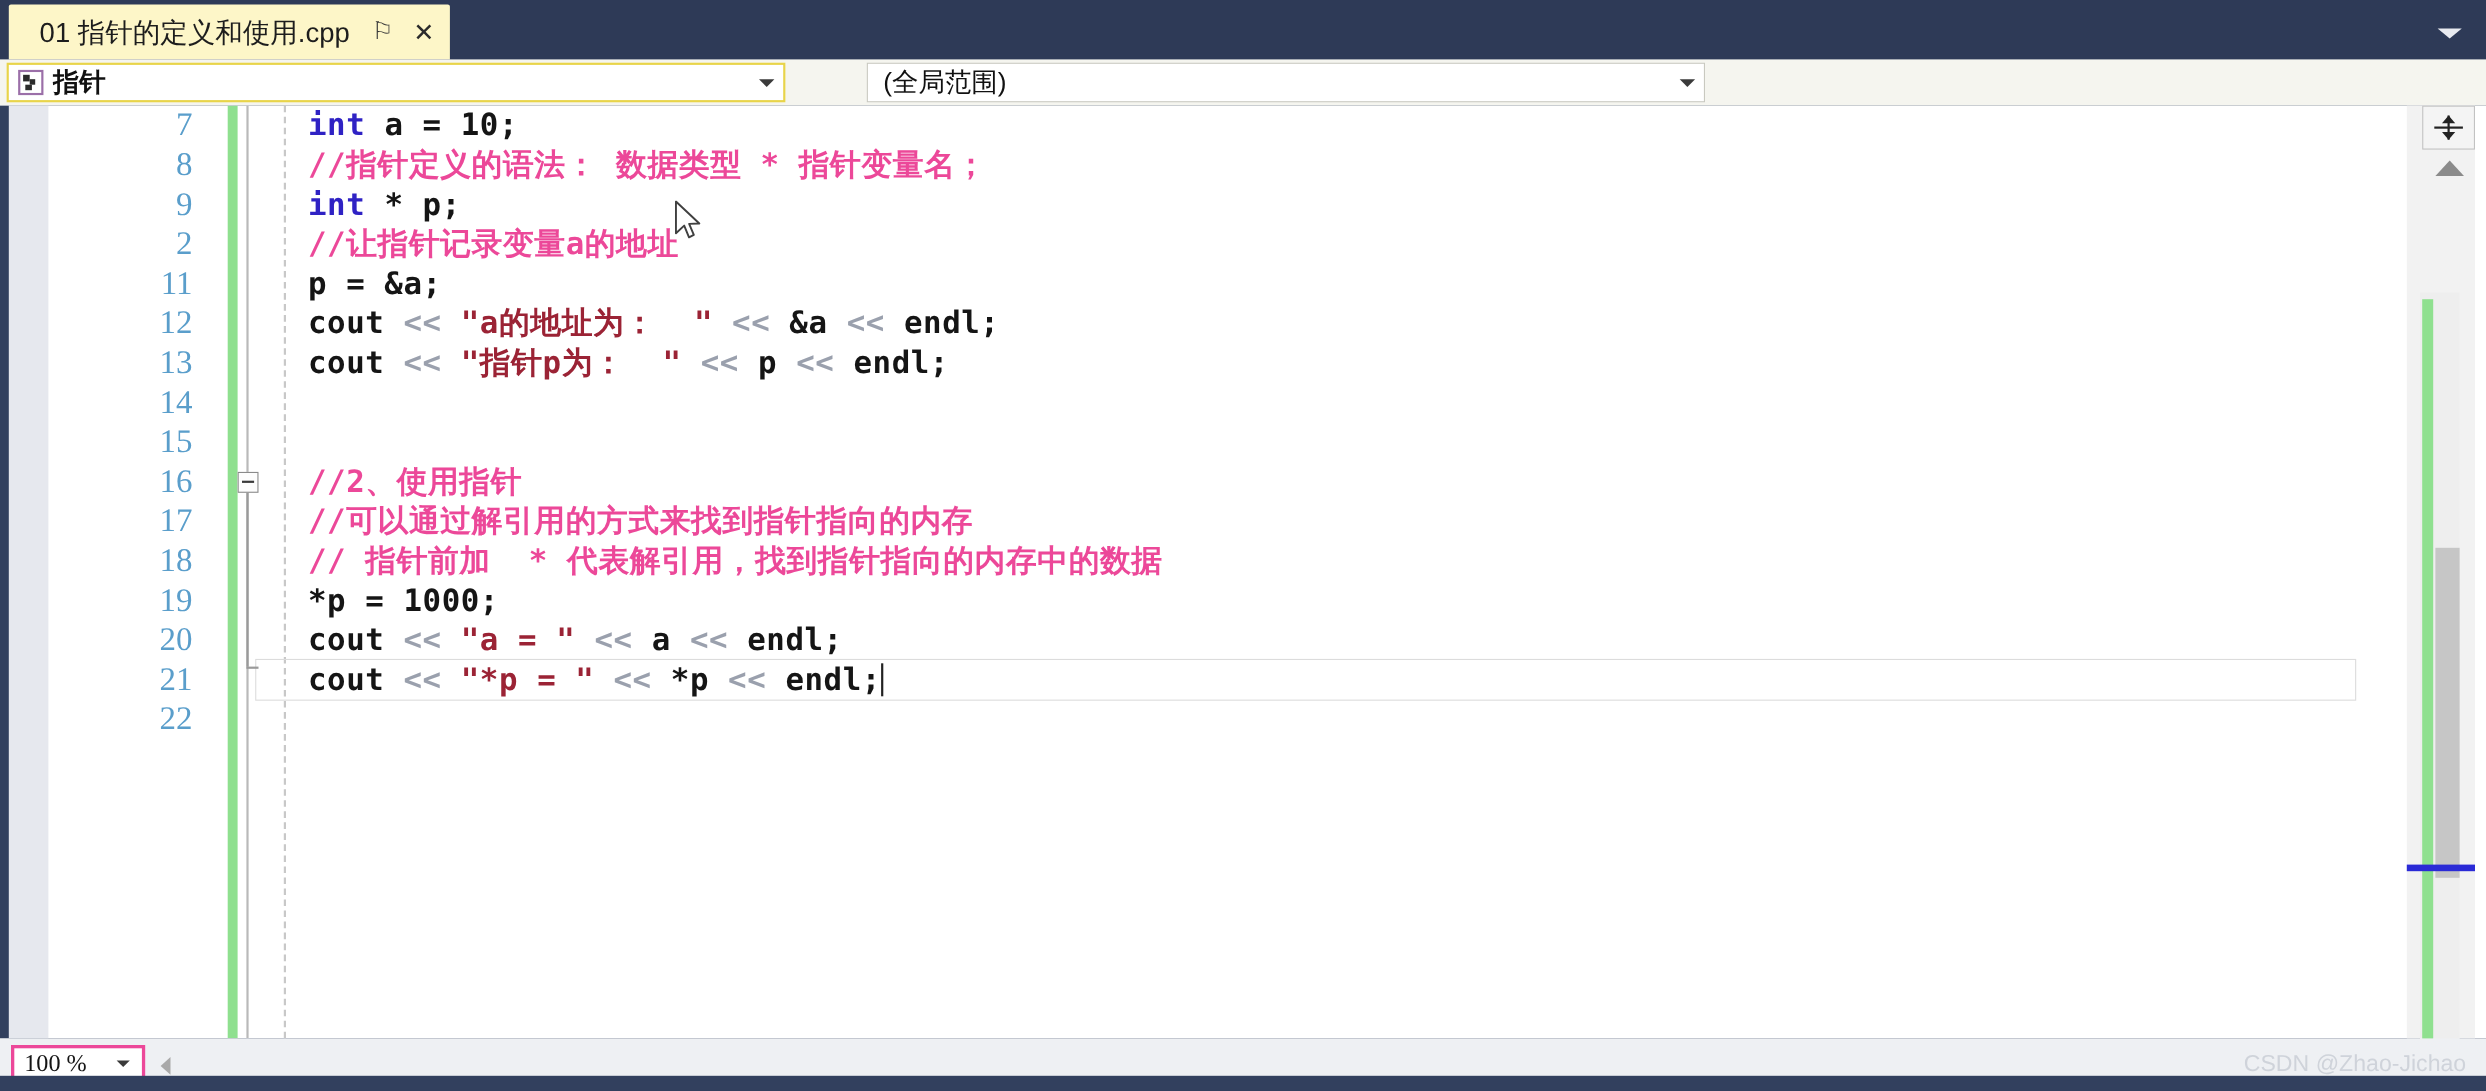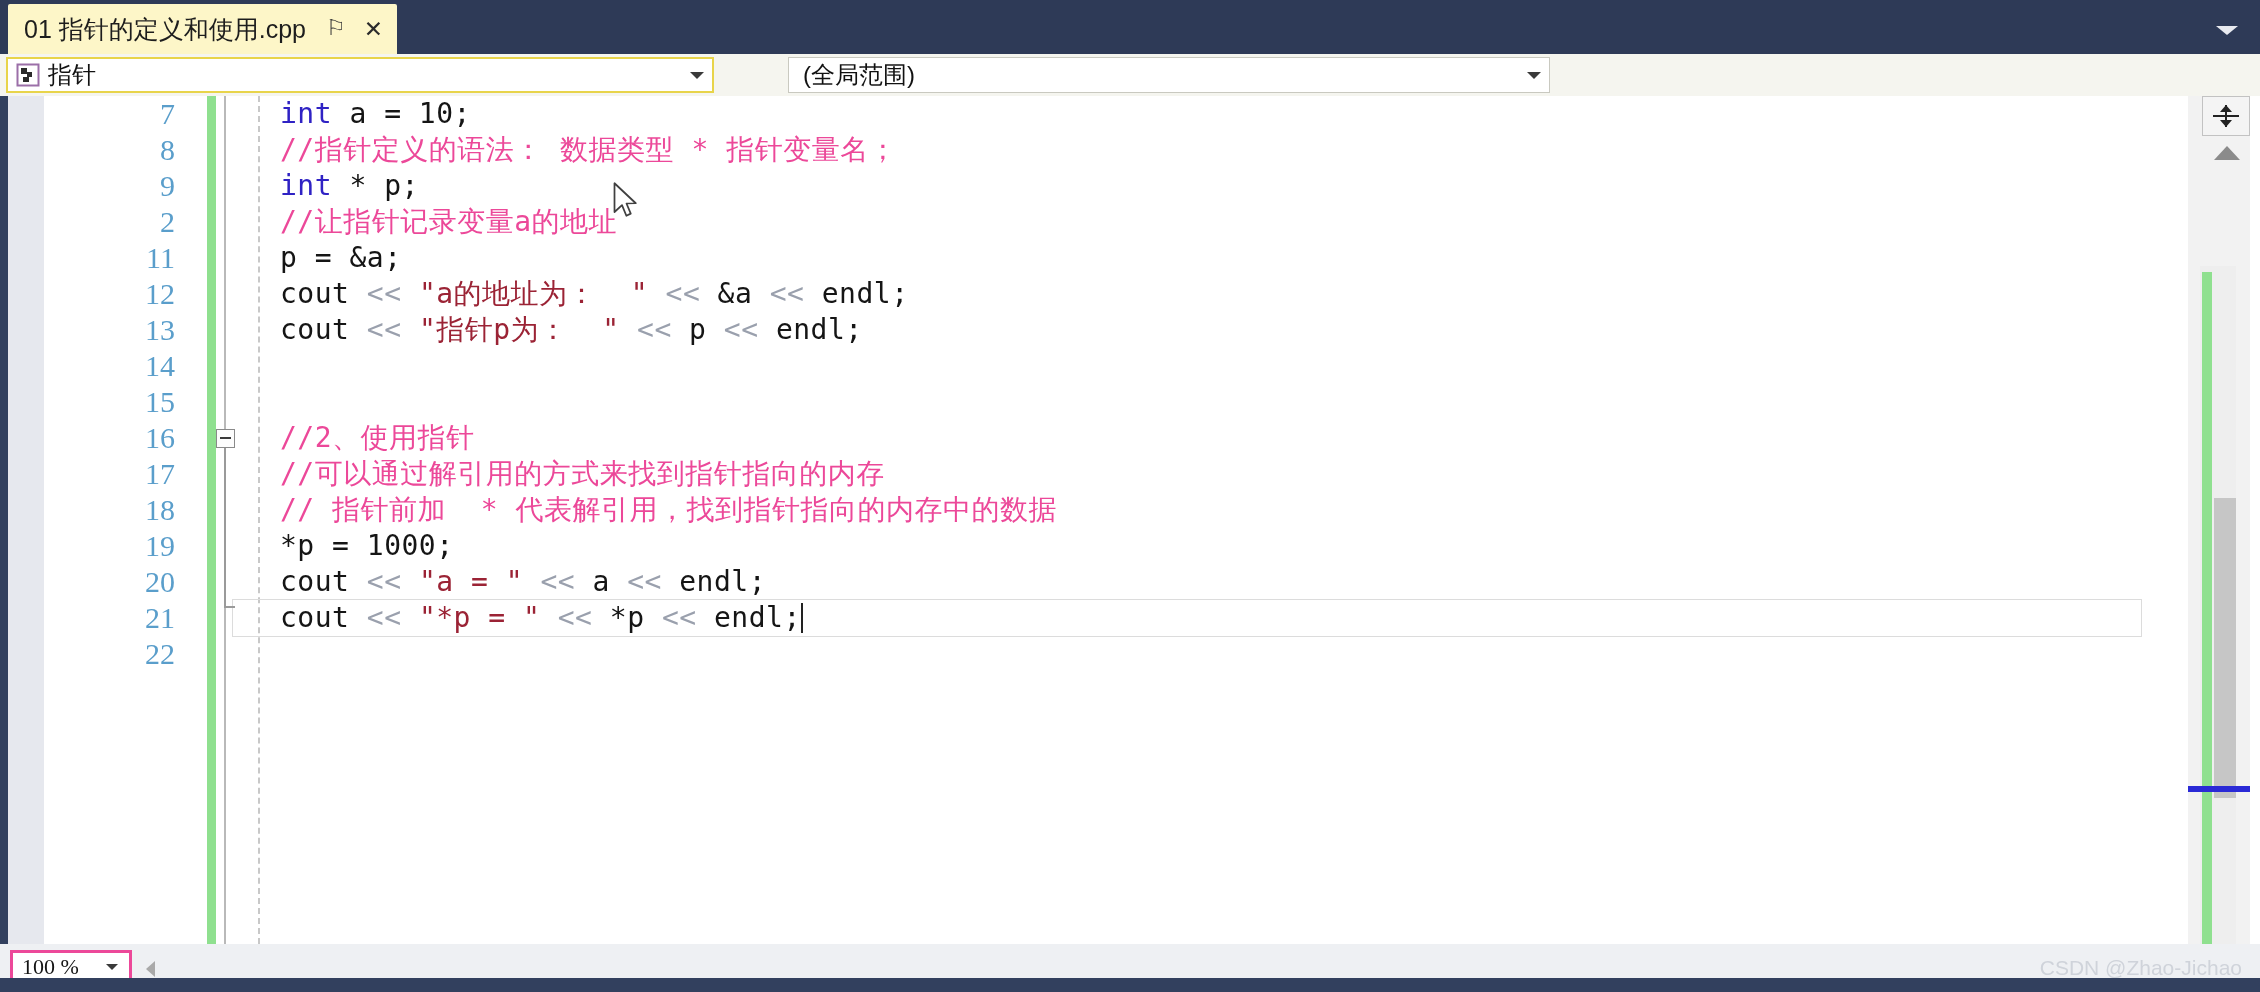--- a/index.html
+++ b/index.html
@@ -18,20 +18,21 @@
   .tab{
     position:absolute;left:8px;top:4px;height:50px;
     background:#fdf6c8;
     border-top-left-radius:2px;border-top-right-radius:2px;
     display:flex;align-items:center;padding:0 14px 0 16px;
     box-sizing:border-box;
   }
   .tab-title{
     font-size:25px;color:#1d1d1d;white-space:nowrap;
     font-family:"Liberation Sans", sans-serif;
+    margin-left:12px;
   }
   .tab-pin{
     margin-left:20px;font-size:22px;color:#3a3a3a;line-height:1;
     transform:translateY(-1px);
   }
   .tab-close{
     margin-left:18px;font-size:23px;color:#2b2b2b;line-height:1;
   }
   .tabstrip-chevron{
     position:absolute;right:22px;top:26px;
@@ -62,21 +63,21 @@
     flex:1 1 auto;
   }
   .combo-arrow{
     flex:0 0 auto;width:30px;display:flex;align-items:center;justify-content:center;
   }
   .combo-arrow i{
     display:block;width:0;height:0;
     border-left:7px solid transparent;border-right:7px solid transparent;
     border-top:7px solid #3a3a3a;
   }
-  #combo1{left:6px;width:708px;}
+  #combo1{left:6px;width:708px;font-weight:bold;}
   #combo2{left:788px;width:762px;}
   #combo3{left:1553px;width:702px;}
 
   
   .editor{
     position:absolute;left:0;top:96px;width:2260px;height:848px;
     background:#ffffff;overflow:hidden;
   }
   .left-margin{
     position:absolute;left:0;top:0;width:44px;height:848px;background:#e6e8ee;
@@ -114,20 +115,21 @@
   .lineno{
     position:absolute;left:60px;width:115px;text-align:right;
     font-family:"Liberation Serif", serif;
     font-size:30px;color:#5a9ecb;line-height:36px;
   }
   .linecode{
     position:absolute;left:280px;white-space:pre;
     font-family:"DejaVu Sans Mono", monospace;
     font-size:28px;line-height:36px;color:#151515;
     letter-spacing:0.5px;
+    font-weight:bold;
   }
   .current-line{
     position:absolute;left:232px;right:118px;height:38px;
     border:1px solid #dcdcdc;box-sizing:border-box;background:transparent;
   }
   .caret{
     display:inline-block;width:2px;height:30px;background:#222;
     vertical-align:-6px;
   }
 

